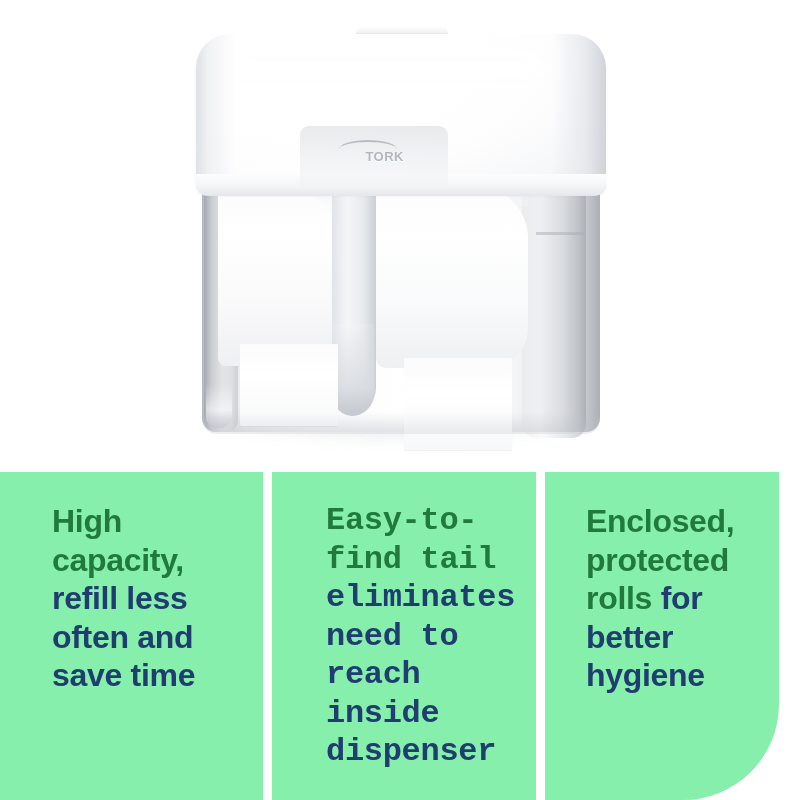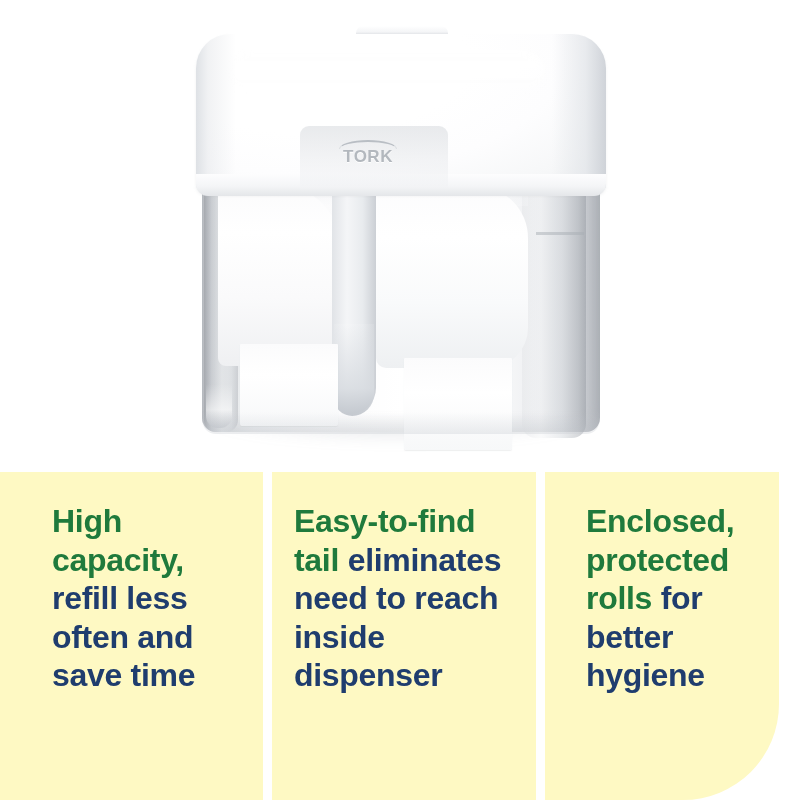--- a/index.html
+++ b/index.html
@@ -207,25 +207,26 @@
     margin: 0 auto 0 auto;
     border-radius: 50% 50% 40% 40% / 100% 100% 0 0;
     border-top: 2px solid rgba(176,181,188,0.85);
     border-left: 1px solid rgba(198,202,208,0.5);
     border-right: 1px solid rgba(198,202,208,0.5);
   }
   .tork-logo .tork-word {
     display: block;
     font-family: "Liberation Sans", sans-serif;
     font-weight: bold;
-    font-size: 17px;
+    font-size: 13px;
     letter-spacing: 0.5px;
     line-height: 16px;
     color: rgba(171,176,183,0.9);
     text-shadow: 0 1px 0 rgba(255,255,255,0.9);
+    text-align: right;
   }
 
   
   .fin-center {
     position: absolute;
     left: 136px;
     top: 128px;
     width: 44px;
     height: 260px;
     border-radius: 6px 6px 40px 28px;
@@ -312,39 +313,39 @@
     position: absolute;
     left: 0;
     top: 470px;
     width: 800px;
     height: 330px;
   }
   .panel {
     position: absolute;
     top: 2px;
     height: 328px;
-    background: #fef9c3;
+    background: #86efac;
     box-sizing: border-box;
     padding-top: 30px;
   }
   #panel-0 { left: 0px;   width: 263px; }
   #panel-1 { left: 272px; width: 264px; }
   #panel-2 { left: 545px; width: 234px; border-bottom-right-radius: 96px; }
 
   .panel-text {
     margin: 0;
     font-family: "Liberation Sans", sans-serif;
     font-weight: bold;
     font-size: 32px;
     line-height: 38.5px;
     letter-spacing: -0.3px;
     color: #1f3d6e;
   }
   #panel-0 .panel-text { padding-left: 52px; padding-right: 30px; }
-  #panel-1 .panel-text { padding-left: 22px; padding-right: 22px; }
+  #panel-1 .panel-text { padding-left: 54px; padding-right: 22px; font-family: Liberation Mono, monospace; }
   #panel-2 .panel-text { padding-left: 41px; padding-right: 18px; }
 
   .hl { color: #1f7a3c; }
 </style>
 </head>
 <body>
 
 <div id="page">
 
   <section id="hero">

